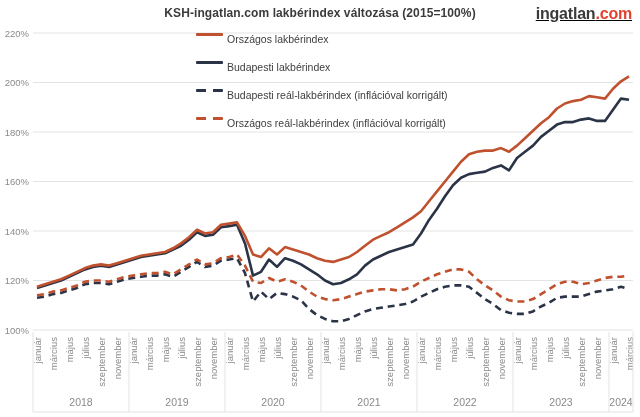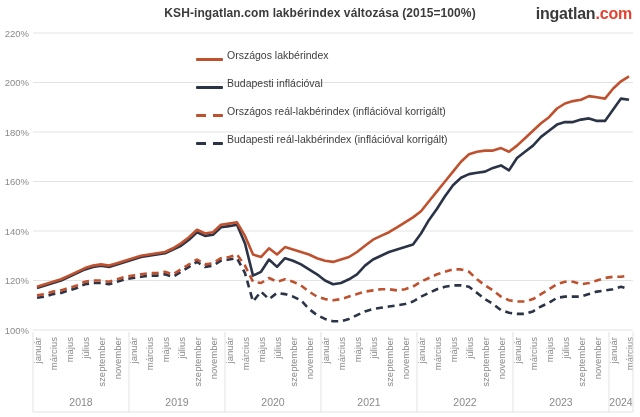--- a/index.html
+++ b/index.html
@@ -7,28 +7,29 @@
     width:640px;height:417px;position:relative;background:#ffffff;
     font-family:"Liberation Sans",sans-serif;overflow:hidden;
   }
   .chart-title{
     position:absolute;top:6px;left:0;right:0;text-align:center;
     font-size:12px;font-weight:bold;color:#3b3b3b;letter-spacing:0.1px;
   }
   .logo{
     position:absolute;top:5px;right:8px;font-size:16px;font-weight:bold;
     letter-spacing:-0.2px;
+    text-decoration:underline;
   }
   .logo .p1{color:#3a3a3a;}
   .logo .p2{color:#e5402f;}
   .legend{
     position:absolute;left:196px;top:33px;
   }
   .legend-row{
-    height:28px;display:flex;align-items:flex-end;gap:4px;
+    height:28px;display:flex;align-items:flex-start;gap:4px;
   }
   .legend-swatch{
     width:27px;height:3px;flex:0 0 27px;border-radius:1px;
   }
   .legend-label{
     font-size:10.5px;color:#3d3d3d;white-space:nowrap;
   }
   svg text{font-family:"Liberation Sans",sans-serif;}
   .axis-text{fill:#8a8a8a;font-size:9.5px;}
   .year-text{fill:#8a8a8a;font-size:10.5px;}
@@ -127,23 +128,23 @@
     </g>
   </svg>
 
 <div class="legend">
   <div class="legend-row">
     <span class="legend-swatch" style="background: rgb(192, 81, 46);"></span>
     <span class="legend-label">Országos lakbérindex</span>
   </div>
   <div class="legend-row">
     <span class="legend-swatch" style="background: rgb(43, 51, 71);"></span>
-    <span class="legend-label">Budapesti inflációval</span>
+    <span class="legend-label">Budapesti lakbérindex</span>
+  </div>
+  <div class="legend-row">
+    <span class="legend-swatch" style="background: repeating-linear-gradient(90deg, rgb(43, 51, 71) 0px, rgb(43, 51, 71) 10px, transparent 10px, transparent 17px);"></span>
+    <span class="legend-label">Budapesti reál-lakbérindex (inflációval korrigált)</span>
   </div>
   <div class="legend-row">
     <span class="legend-swatch" style="background: repeating-linear-gradient(90deg, rgb(192, 81, 46) 0px, rgb(192, 81, 46) 10px, transparent 10px, transparent 17px);"></span>
     <span class="legend-label">Országos reál-lakbérindex (inflációval korrigált)</span>
   </div>
-  <div class="legend-row">
-    <span class="legend-swatch" style="background: repeating-linear-gradient(90deg, rgb(43, 51, 71) 0px, rgb(43, 51, 71) 10px, transparent 10px, transparent 17px);"></span>
-    <span class="legend-label">Budapesti reál-lakbérindex (inflációval korrigált)</span>
-  </div>
 </div>
 
 </body></html>

